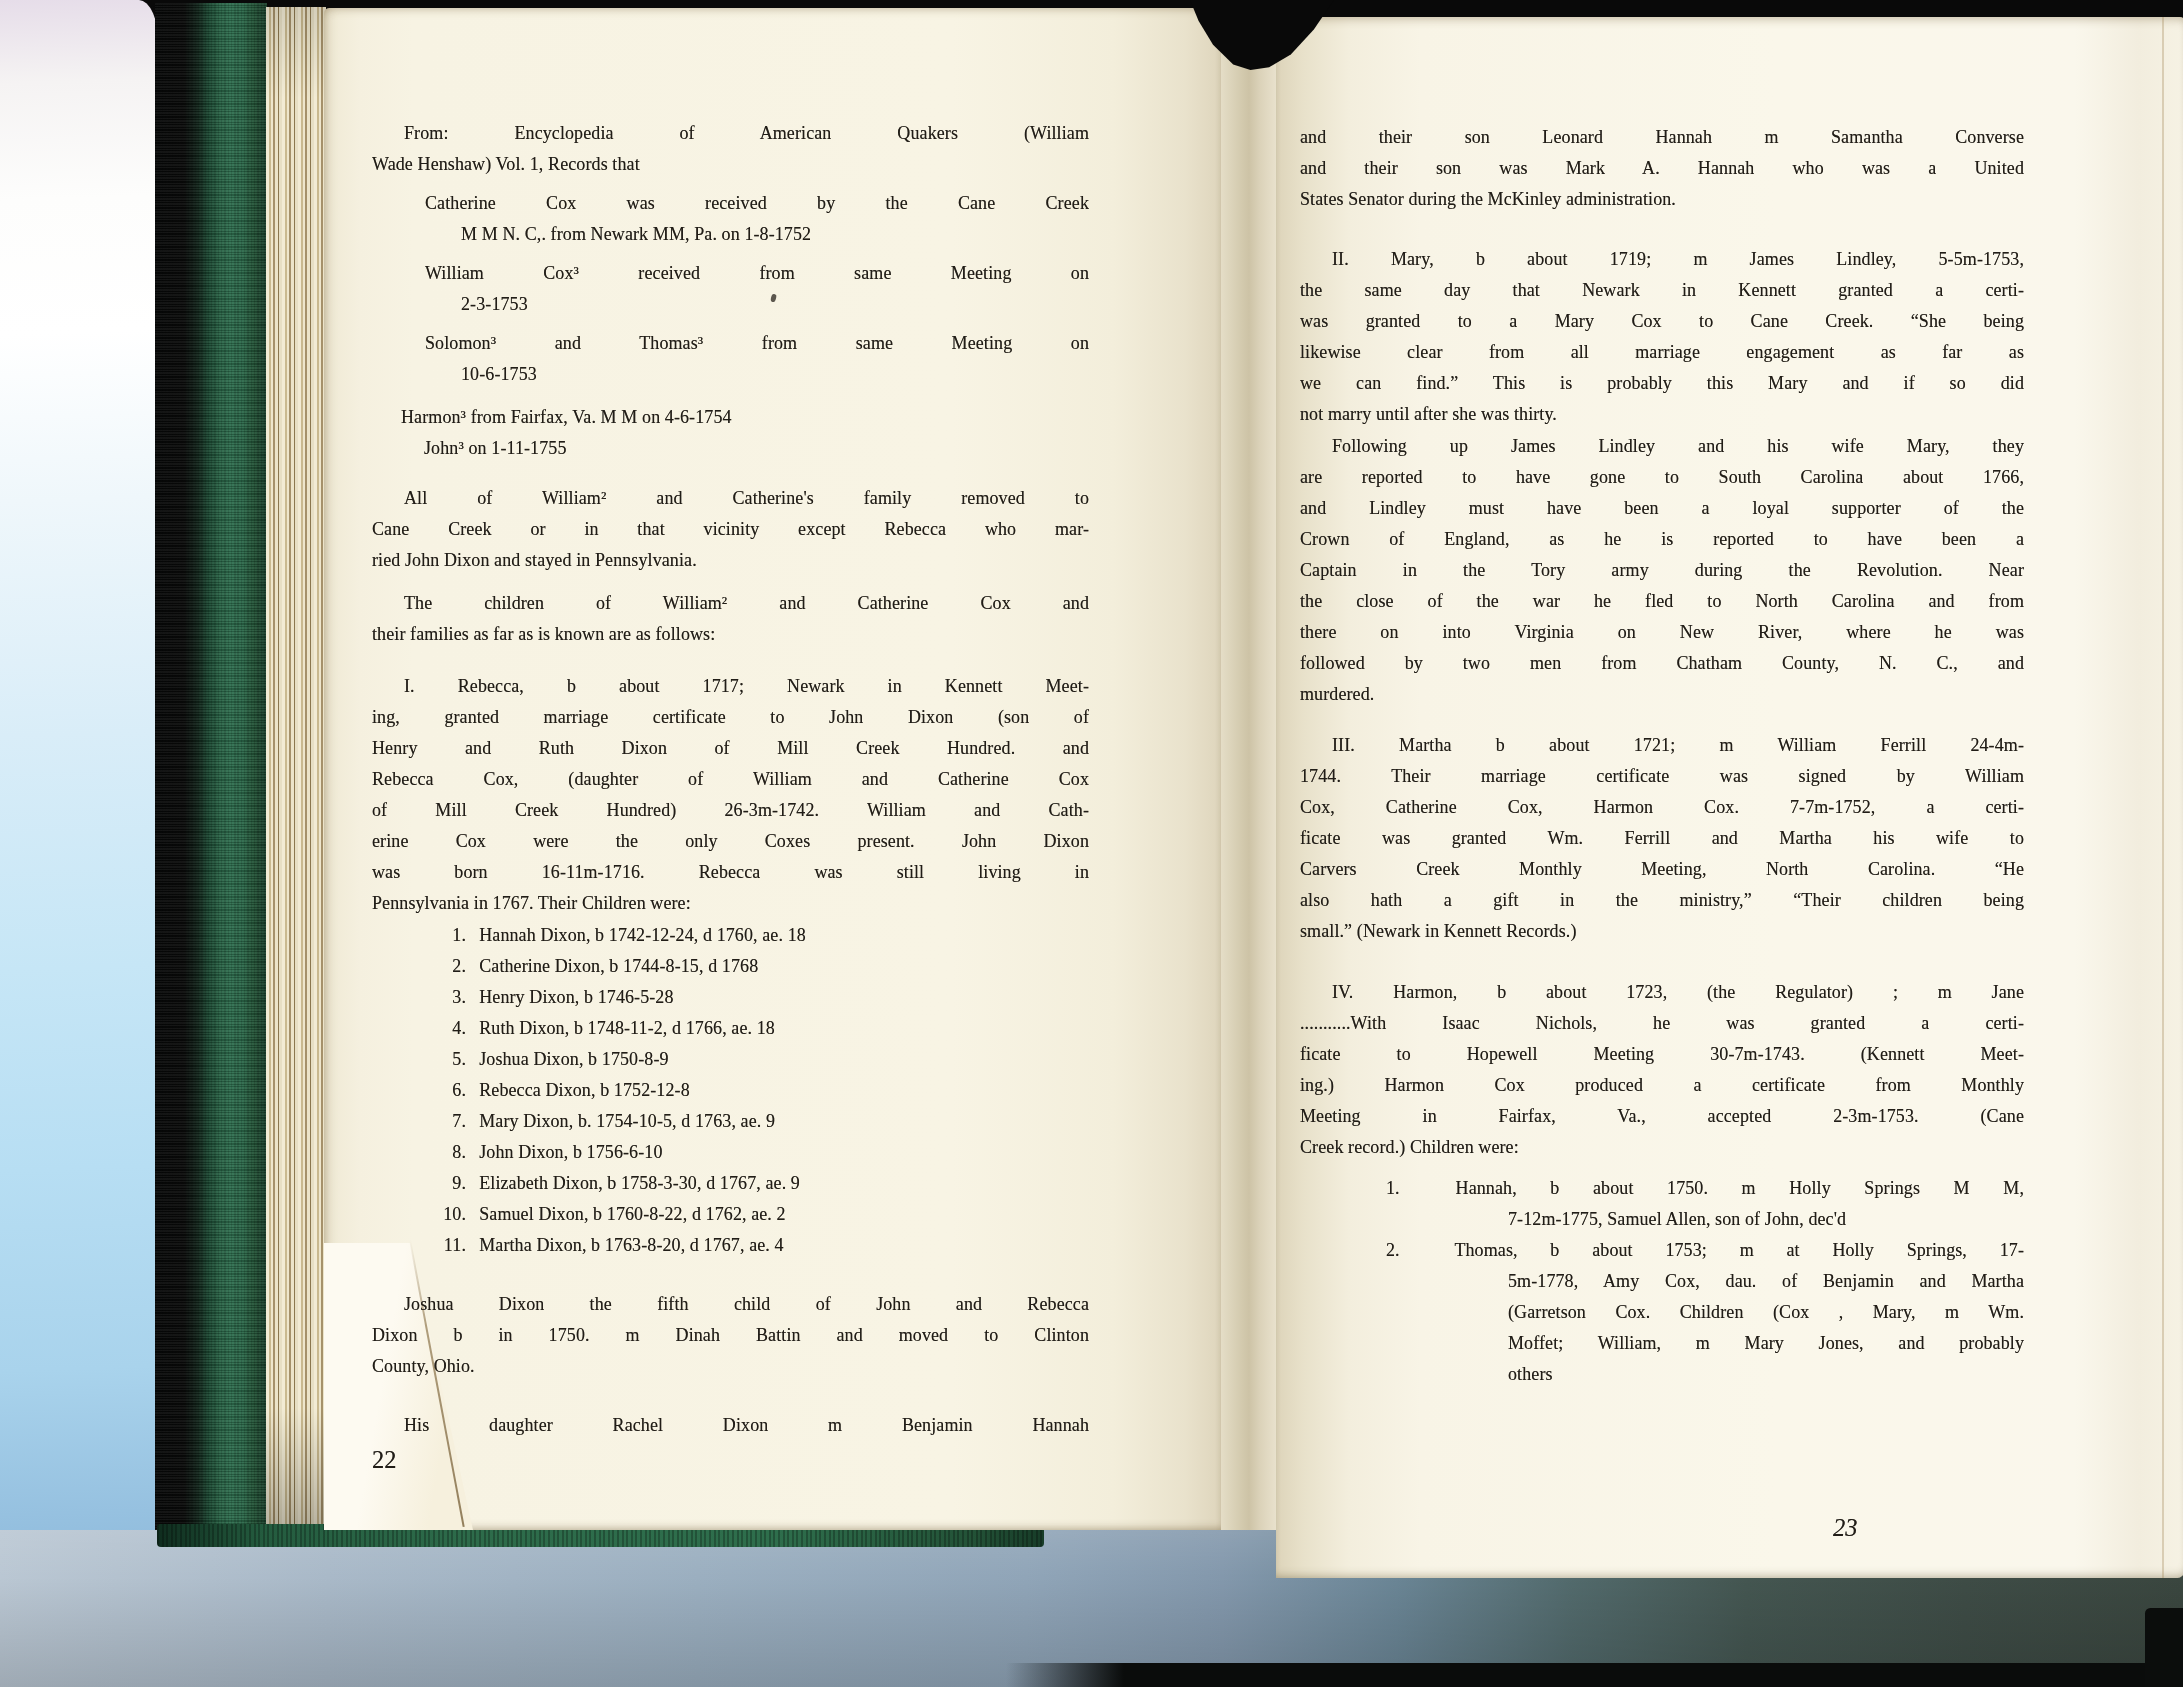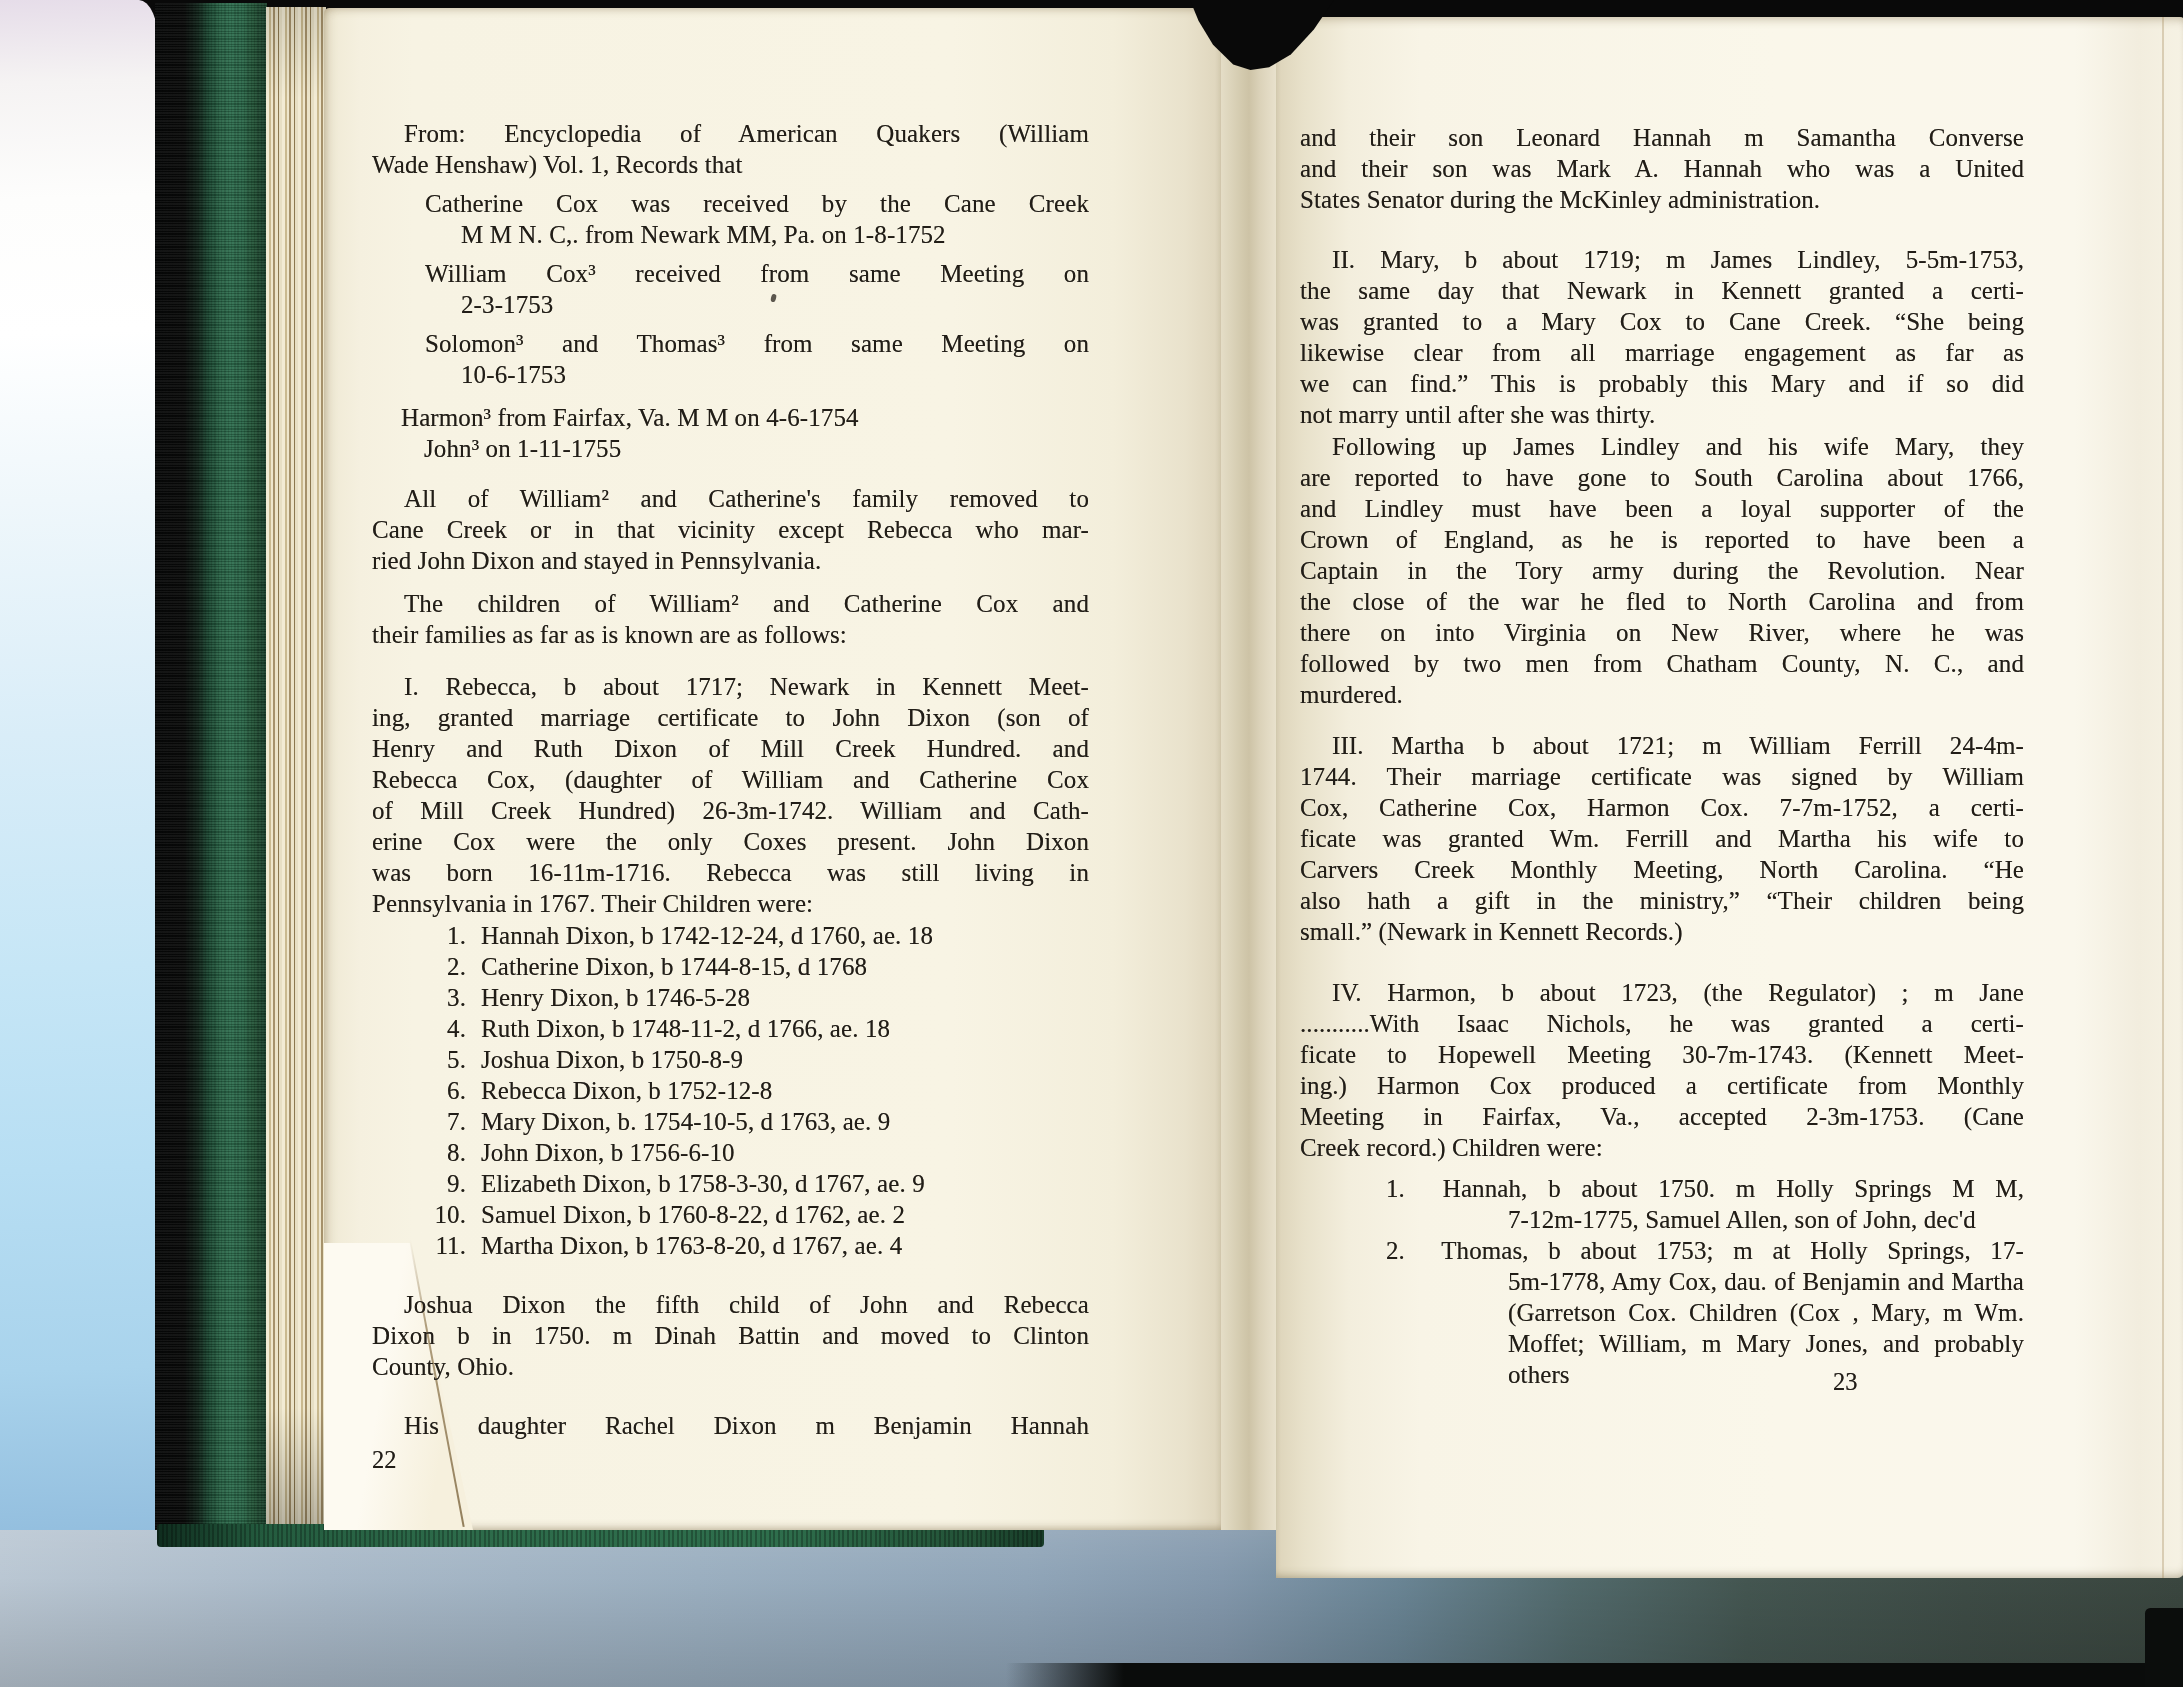--- a/index.html
+++ b/index.html
@@ -60,40 +60,40 @@
     background:linear-gradient(100deg,#fdfaf1 40%,#f6f0dd 75%);}
   .crease{left:85px;top:1232px;width:2px;height:292px;transform-origin:top left;transform:rotate(-10.6deg);
     background:linear-gradient(180deg,rgba(160,140,100,0),rgba(150,128,88,.75) 30%,rgba(130,108,70,.85));}
   .speck{left:447px;top:286px;width:4.6px;height:8px;border-radius:60% 40% 60% 60%;background:rgba(40,35,28,.75);transform:rotate(14deg);}
 
   
   .wedge{left:1190px;top:0;width:144px;height:70px;background:#090909;
     clip-path:polygon(0 0,100% 0,86% 42%,70% 78%,55% 96%,42% 100%,30% 92%,16% 64%,6% 30%);}
 
   
-  .text{font-size:25px;color:#211d17;letter-spacing:0.1px;text-shadow:0 0 0.5px rgba(33,29,23,.55);}
+  .text{font-size:18px;color:#211d17;letter-spacing:0.1px;text-shadow:0 0 0.5px rgba(33,29,23,.55);}
   .tleft{left:48px;top:110px;width:717px;}
   .tright{left:24px;top:105px;width:724px;}
   .text div{position:static;}
   .ln{height:31px;line-height:31px;}
   .j{text-align:justify;text-align-last:justify;}
   .ind{text-indent:32px;}
   .rec-f{margin-left:53px;}  .rec-c{margin-left:89px;}
   .rec4-f{margin-left:29px;} .rec4-c{margin-left:52px;}
   .dlist{margin-left:58px;}
   .dnum{display:inline-block;width:36px;text-align:right;margin-right:8.6px;}
   .rlist{margin-left:86px;}
   .rnum{display:inline-block;width:36px;}
   .rcont{margin-left:122px;}
   .g2{margin-top:1.3px}.g8{margin-top:12px}.g10{margin-top:1px}.g12{margin-top:8px}
   .g14{margin-top:9.3px}.g26{margin-top:30px}.g28{margin-top:18.5px}.g30{margin-top:20px}
   .g32{margin-top:21px}.g42{margin-top:28px}.g44{margin-top:29px}
   .pnum{position:absolute;font-size:24.5px;color:#211d17;text-shadow:0 0 0.5px rgba(33,29,23,.55);}
   .pnum-l{left:48px;top:1438px;}
-  .pnum-r{left:557px;top:1351px;}
+  .pnum-r{left:557px;top:1497px;font-style:italic;}
 </style>
 </head>
 <body>
 
 <div class="scan">
   <div class="glow"></div>
   <div class="cover"></div>
   <div class="edges"></div>
   <div class="gutter"></div>
   <div class="band"></div>

